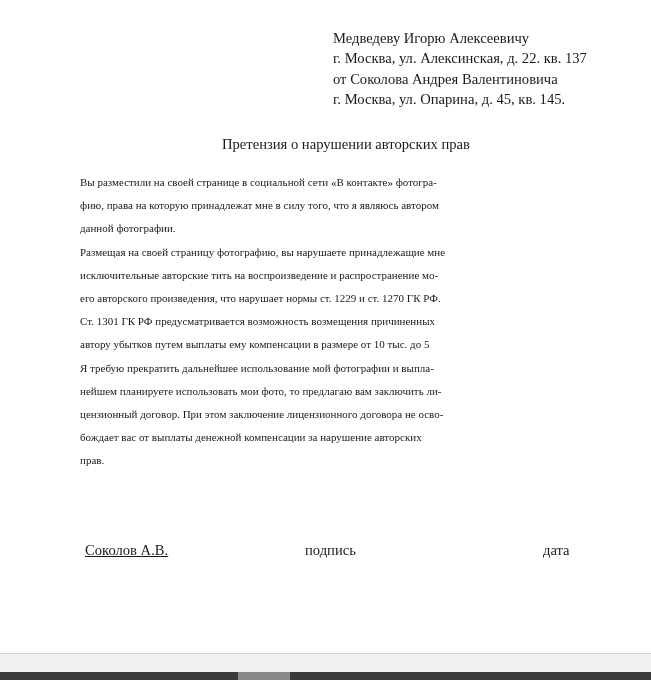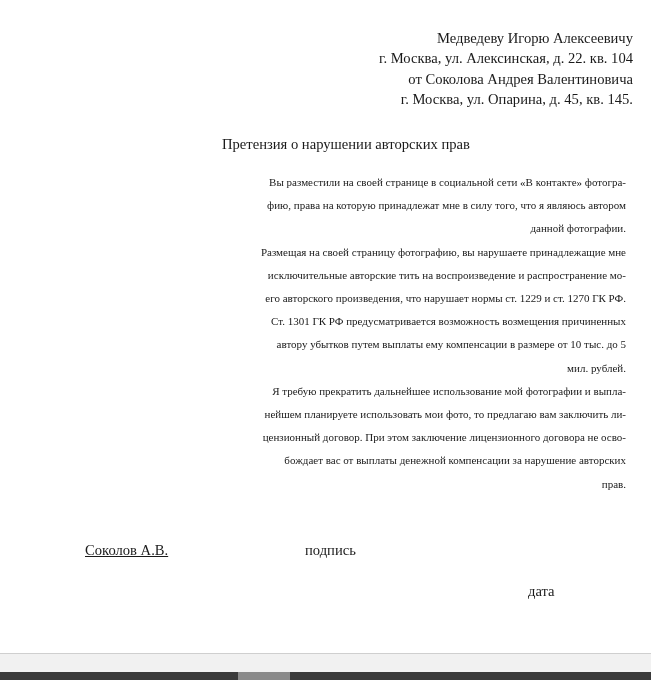--- a/index.html
+++ b/index.html
@@ -24,21 +24,20 @@
   }
 
   .doc {
     position: absolute;
     left: 0;
     top: 0;
     width: 651px;
     height: 653px;
     background: #ffffff;
     box-sizing: border-box;
-    text-align: right;
   }
 
   
   .header-block {
     position: absolute;
     left: 333px;
     top: 28px;
     width: 300px;
     font-size: 14.6px;
     line-height: 20.3px;
@@ -93,24 +92,23 @@
     text-decoration: underline;
   }
   .sign-signature {
     position: absolute;
     left: 305px;
     top: 0;
     white-space: nowrap;
   }
   .sign-date {
     position: absolute;
-    left: 528px;
+    left: 543px;
     top: 0;
     white-space: nowrap;
-    margin-top: 41px;
   }
 
   
   .footer-bar {
     position: absolute;
     left: 0;
     top: 653px;
     width: 651px;
     height: 19px;
     background: #f1f1f1;
@@ -136,42 +134,41 @@
 </style>
 </head>
 <body>
 
 <div class="page">
 
   <div class="doc">
 
     <div class="header-block">
       <span class="hline">Медведеву Игорю Алексеевичу</span>
-      <span class="hline">г. Москва, ул. Алексинская, д.  22. кв. 104</span>
+      <span class="hline">г. Москва, ул. Алексинская, д.  22. кв. 137</span>
       <span class="hline">от Соколова Андрея Валентиновича</span>
       <span class="hline">г. Москва, ул. Опарина, д. 45, кв. 145.</span>
     </div>
 
     <div class="doc-title">Претензия о нарушении авторских прав</div>
 
     <div class="body-text">
 
       <div class="para">
         <span class="tline">Вы разместили на своей странице в социальной сети «В контакте» фотогра-</span>
         <span class="tline">фию, права на которую принадлежат мне в силу того, что я являюсь автором</span>
         <span class="tline">данной фотографии.</span>
       </div>
 
       <div class="para">
         <span class="tline">Размещая на своей страницу фотографию, вы нарушаете принадлежащие мне</span>
         <span class="tline">исключительные авторские тить на воспроизведение и распространение мо-</span>
         <span class="tline">его авторского произведения, что нарушает нормы ст. 1229 и ст. 1270 ГК РФ.</span>
         <span class="tline">Ст. 1301 ГК РФ предусматривается возможность возмещения причиненных</span>
         <span class="tline">автору убытков путем выплаты ему компенсации в размере от 10 тыс. до 5</span>
-        <span class="tline">мил. рублей.</span>
       </div>
 
       <div class="para">
         <span class="tline">Я требую прекратить дальнейшее использование мой фотографии и выпла-</span>
         <span class="tline">нейшем планируете использовать мои фото, то предлагаю вам заключить ли-</span>
         <span class="tline">цензионный договор. При этом заключение лицензионного договора не осво-</span>
         <span class="tline">бождает вас от выплаты денежной компенсации за нарушение авторских</span>
         <span class="tline">прав.</span>
       </div>
 

